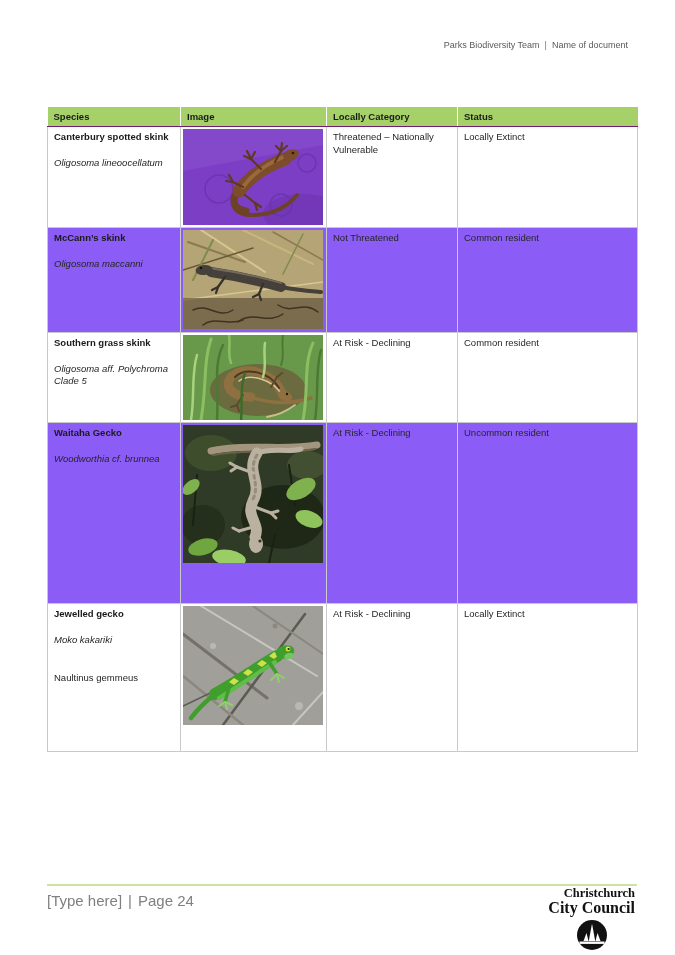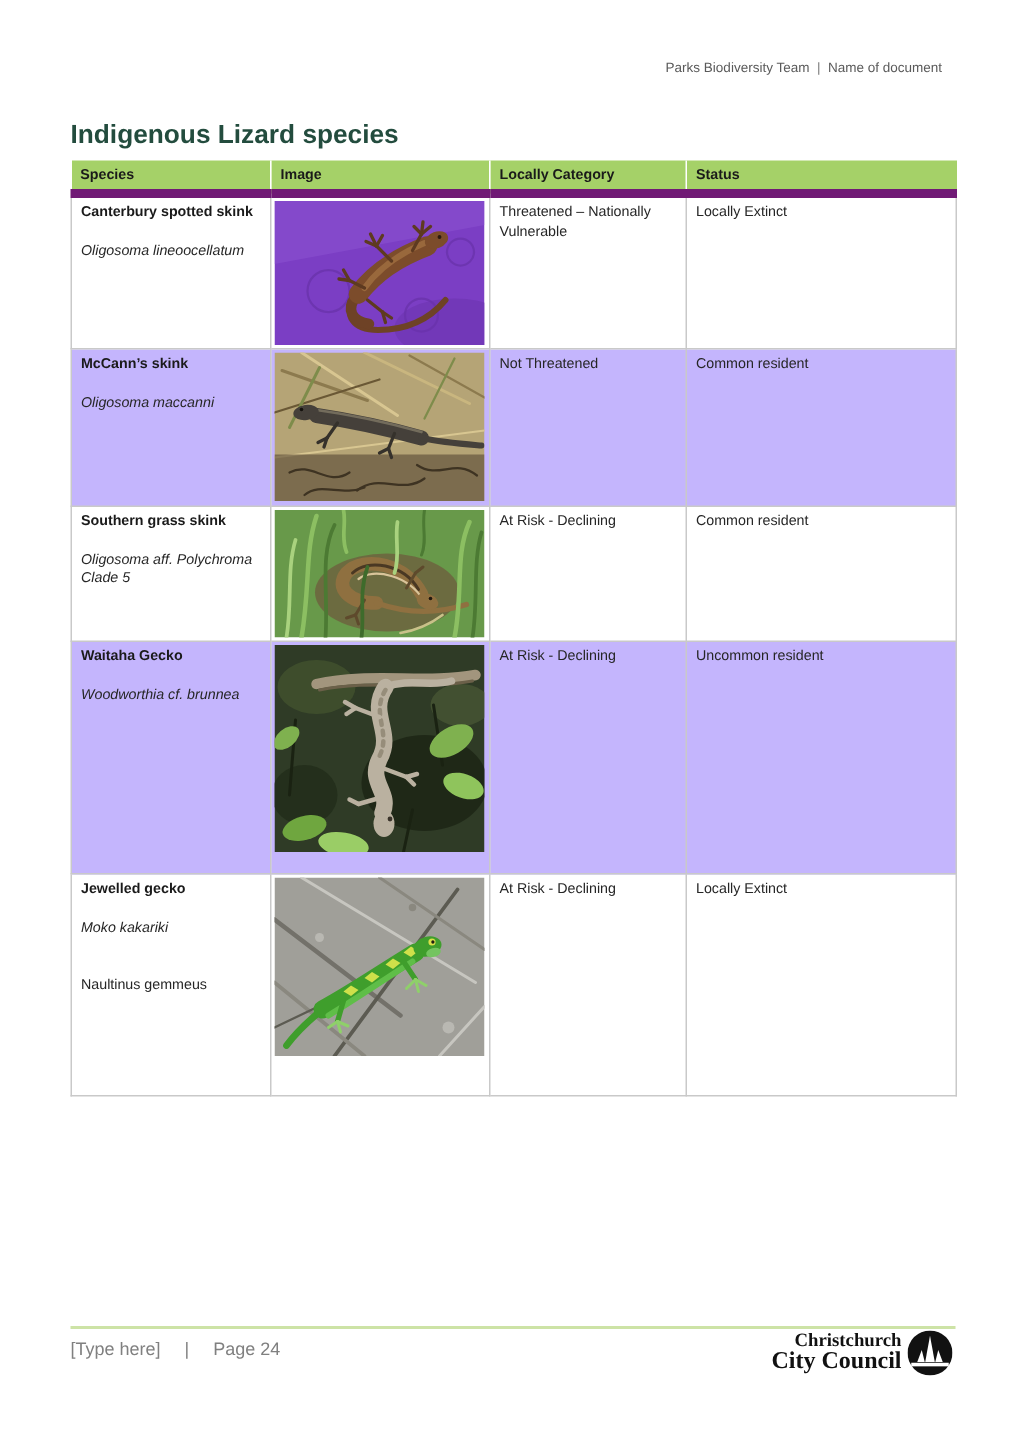--- a/index.html
+++ b/index.html
@@ -16,62 +16,61 @@
   
   .page-title{
     position:absolute;left:47px;top:79px;font-size:17.5px;font-weight:bold;color:#234c3e;
   }
   
   table.species-table{
     position:absolute;left:47px;top:107px;width:590px;border-collapse:collapse;table-layout:fixed;
   }
   .species-table th{
     background:#a5d168;font-size:9.5px;font-weight:bold;color:#1a1a1a;text-align:left;
-    height:17px;padding:1px 4px 1px 6px;border-left:1.5px solid #ffffff;border-bottom:6px solid #701a75;
+    height:17px;padding:1px 4px 1px 6px;border-left:1.5px solid #ffffff;border-bottom:1px solid #701a75;
   }
   .species-table th:first-child{border-left:none;}
   .species-table td{
     border:1px solid #c9c9c9;vertical-align:top;font-size:9.5px;line-height:1.32;
     padding:4px 6px 2px 6px;color:#262626;
   }
   .species-table td.img-cell{padding:2px;}
-  tr.row-alt td{background:#c4b5fd;}
+  tr.row-alt td{background:#8b5cf6;}
   .sp-name{font-weight:bold;color:#1a1a1a;}
   .latin{font-style:italic;margin-top:13px;color:#262626;}
   .latin2{margin-top:26px;color:#262626;}
   .img-cell svg{display:block;}
   
   .footer-rule{
     position:absolute;left:47px;top:884px;width:590px;height:2px;background:#cde3a6;
   }
   .doc-footer{
-    position:absolute;left:47px;top:892px;font-size:12px;color:#808080;
-    display:flex;align-items:center;gap:16px;
+    position:absolute;left:47px;top:892px;font-size:15px;color:#808080;
+    display:flex;align-items:center;gap:6px;
   }
   .ccc-logo{
-    position:absolute;right:40px;top:887px;display:flex;align-items:center;gap:4px;
+    position:absolute;right:40px;top:887px;display:flex;align-items:center;gap:4px;flex-direction:column;
   }
   .ccc-text{
     text-align:right;font-family:"Liberation Serif","DejaVu Serif",serif;color:#111111;line-height:1.02;
   }
   .ccc-text .l1{font-size:12.5px;font-weight:bold;}
   .ccc-text .l2{font-size:16px;font-weight:bold;}
 </style>
 </head>
 <body>
 
 <div class="page">
 
   <div class="doc-header">
     <span>Parks Biodiversity Team</span>
     <span class="sep">|</span>
     <span>Name of document</span>
   </div>
 
-  <div class="page-title">Indigenous Lizard species</div>
 
   <table class="species-table">
     <colgroup>
       <col style="width:133px">
         <col style="width:146px">
         <col style="width:131px">
         <col style="width:180px">
     </colgroup>
     <thead>
       <tr>
@@ -209,21 +208,21 @@
               <path d="M100,0 C98,12 102,20 98,30" stroke="#4c7a33" stroke-width="2"></path>
               <path d="M46,0 C48,10 44,18 48,28" stroke="#8cbf62" stroke-width="2.5"></path>
               <path d="M112,70 C104,76 96,80 84,82" stroke="#c9c189" stroke-width="1.8"></path>
             </g>
           </svg>
         </td>
         <td>At Risk - Declining</td>
         <td>Common resident</td>
       </tr>
 
-      <tr class="row-alt" style="height:155px;">
+      <tr class="row-alt" style="height:181px;">
         <td>
           <div class="sp-name">Waitaha Gecko</div>
           <div class="latin">Woodworthia cf. brunnea</div>
         </td>
         <td class="img-cell">
           <svg width="140" height="138" viewBox="0 0 140 138" preserveAspectRatio="none" role="img" aria-label="Pale grey gecko hanging from a branch among green leaves">
             <rect width="140" height="138" fill="#2f3b26"></rect>
             <ellipse cx="28" cy="28" rx="26" ry="18" fill="#44552f" opacity="0.7"></ellipse>
             <ellipse cx="100" cy="92" rx="42" ry="32" fill="#1c2414" opacity="0.8"></ellipse>
             <ellipse cx="124" cy="40" rx="20" ry="14" fill="#55663b" opacity="0.5"></ellipse>

